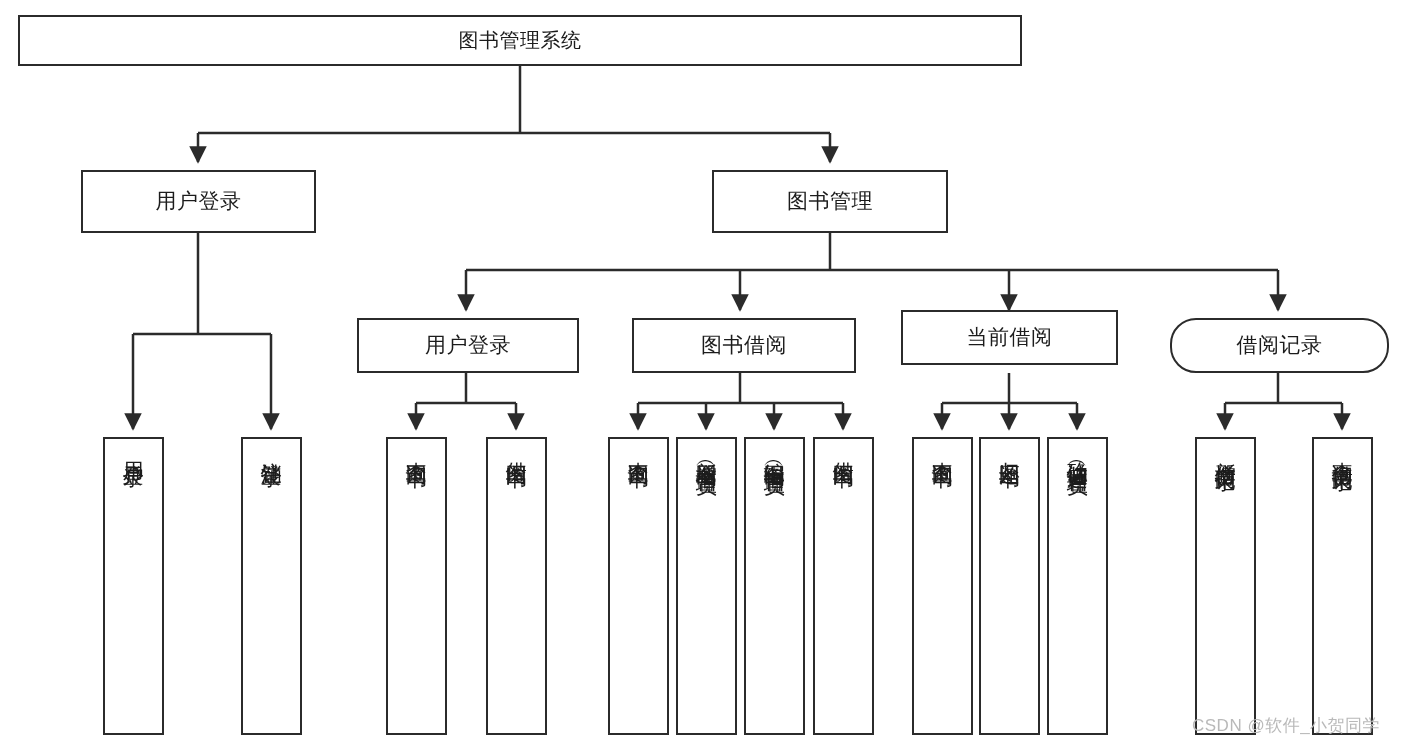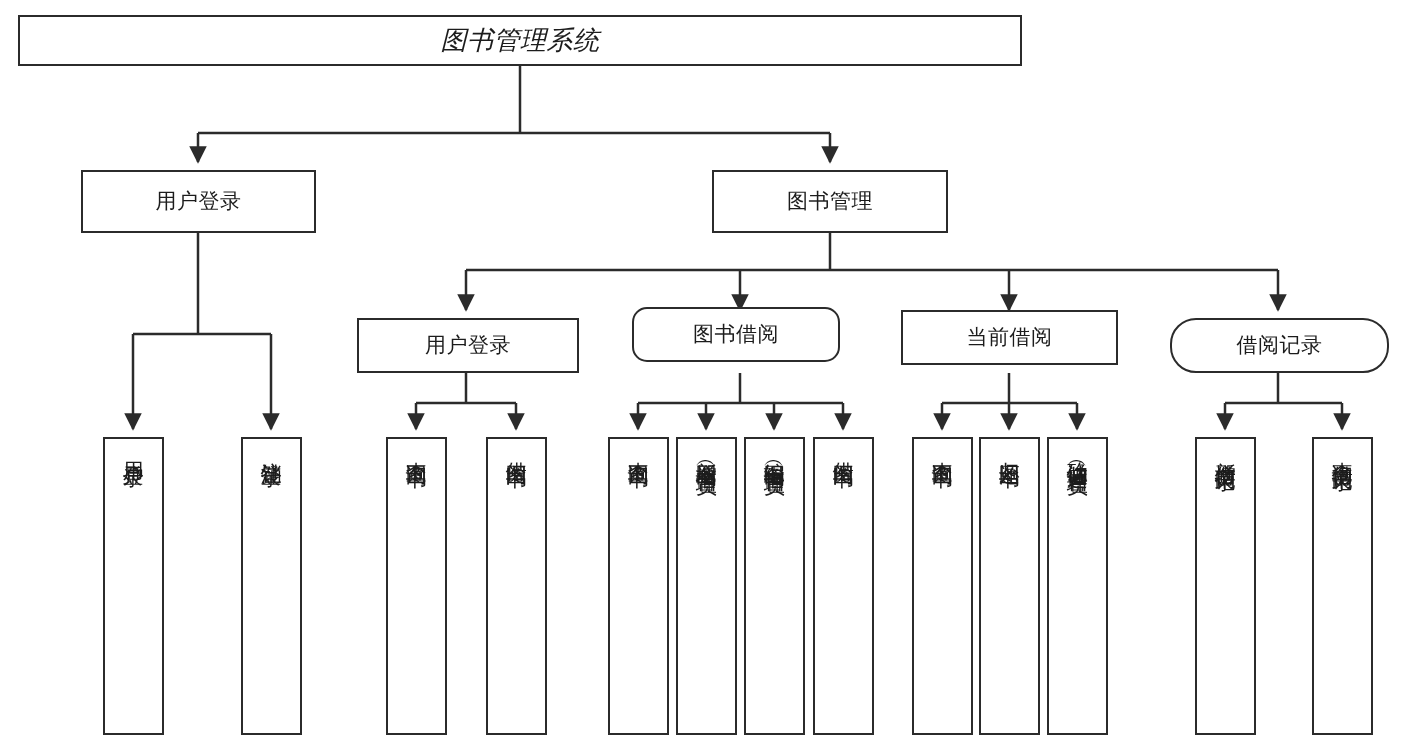--- a/index.html
+++ b/index.html
@@ -38,21 +38,21 @@
     z-index: 3;
   }
   .node .label {
     font-size: 21px;
     line-height: 1.15;
     letter-spacing: 0.5px;
     color: #1c1c1c;
     text-align: center;
     white-space: nowrap;
   }
-  .node.root .label { font-size: 26px; font-style: italic; }
+  .node.root .label { font-size: 20px; }
   .node.leaf {
     align-items: flex-start;
     justify-content: center;
     padding-top: 6px;
   }
   .node.leaf .label {
     writing-mode: vertical-rl;
     text-orientation: upright;
     font-size: 21px;
     line-height: 1.32;
@@ -132,21 +132,21 @@
   <div class="node" style="left:81px; top:170px; width:235px; height:63px;">
     <span class="label">用户登录</span>
   </div>
   <div class="node" style="left:712px; top:170px; width:236px; height:63px;">
     <span class="label">图书管理</span>
   </div>
 
   <div class="node" style="left:357px; top:318px; width:222px; height:55px;">
     <span class="label">用户登录</span>
   </div>
-  <div class="node" style="left:632px; top:307px; width:208px; height:55px;border-radius:15px;">
+  <div class="node" style="left:632px; top:318px; width:224px; height:55px;">
     <span class="label">图书借阅</span>
   </div>
   <div class="node" style="left:901px; top:310px; width:217px; height:55px;">
     <span class="label">当前借阅</span>
   </div>
   <div class="node" style="left:1170px; top:318px; width:219px; height:55px;border-radius:26px;">
     <span class="label">借阅记录</span>
   </div>
 
   <div class="node leaf" style="left:103px; top:437px; width:61px; height:298px;">
@@ -186,14 +186,15 @@
     <span class="label">确认归还（管理员）</span>
   </div>
 
   <div class="node leaf" style="left:1195px; top:437px; width:61px; height:298px;">
     <span class="label">新增借阅记录</span>
   </div>
   <div class="node leaf" style="left:1312px; top:437px; width:61px; height:298px;">
     <span class="label">查询借阅记录</span>
   </div>
 
+  <div class="watermark" style="left:1192px; top:714px;">CSDN @软件_小贺同学</div>
 
 </div>
 
 </body></html>

